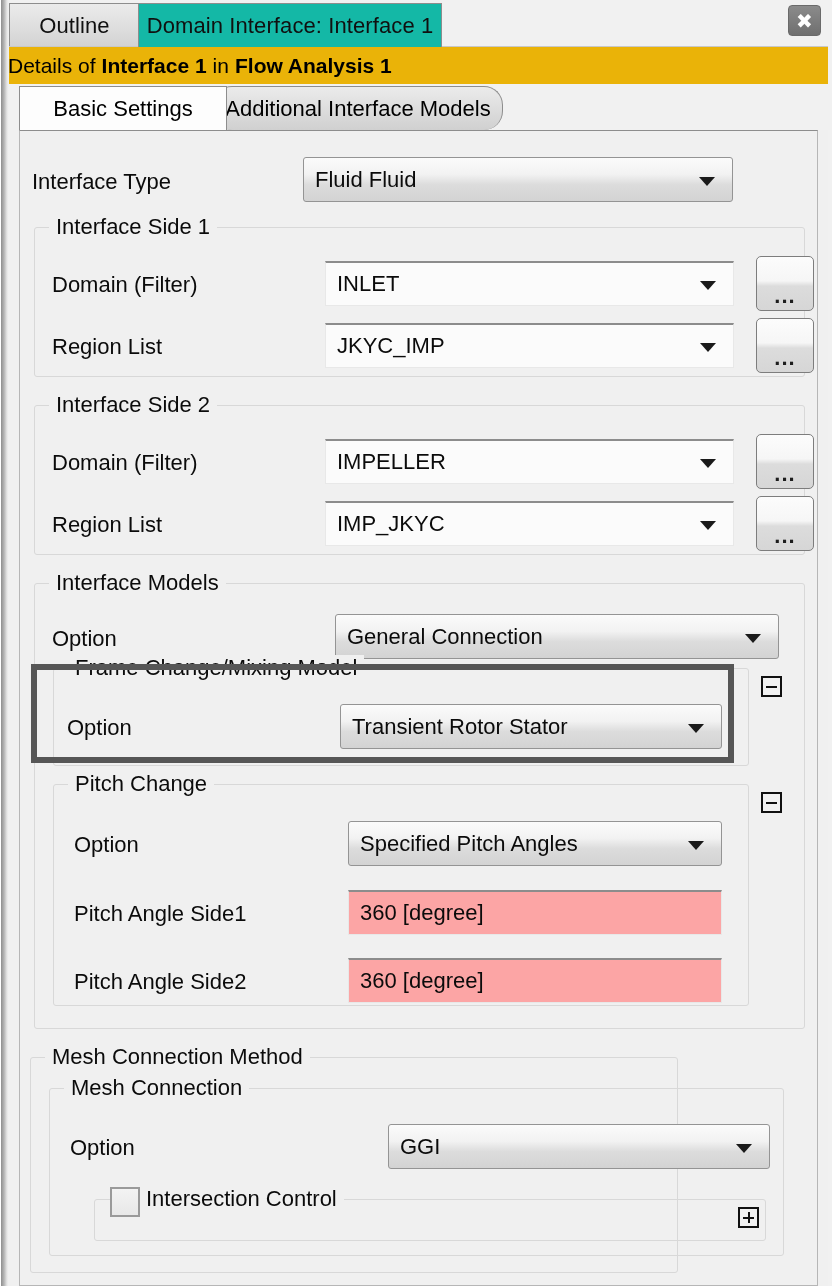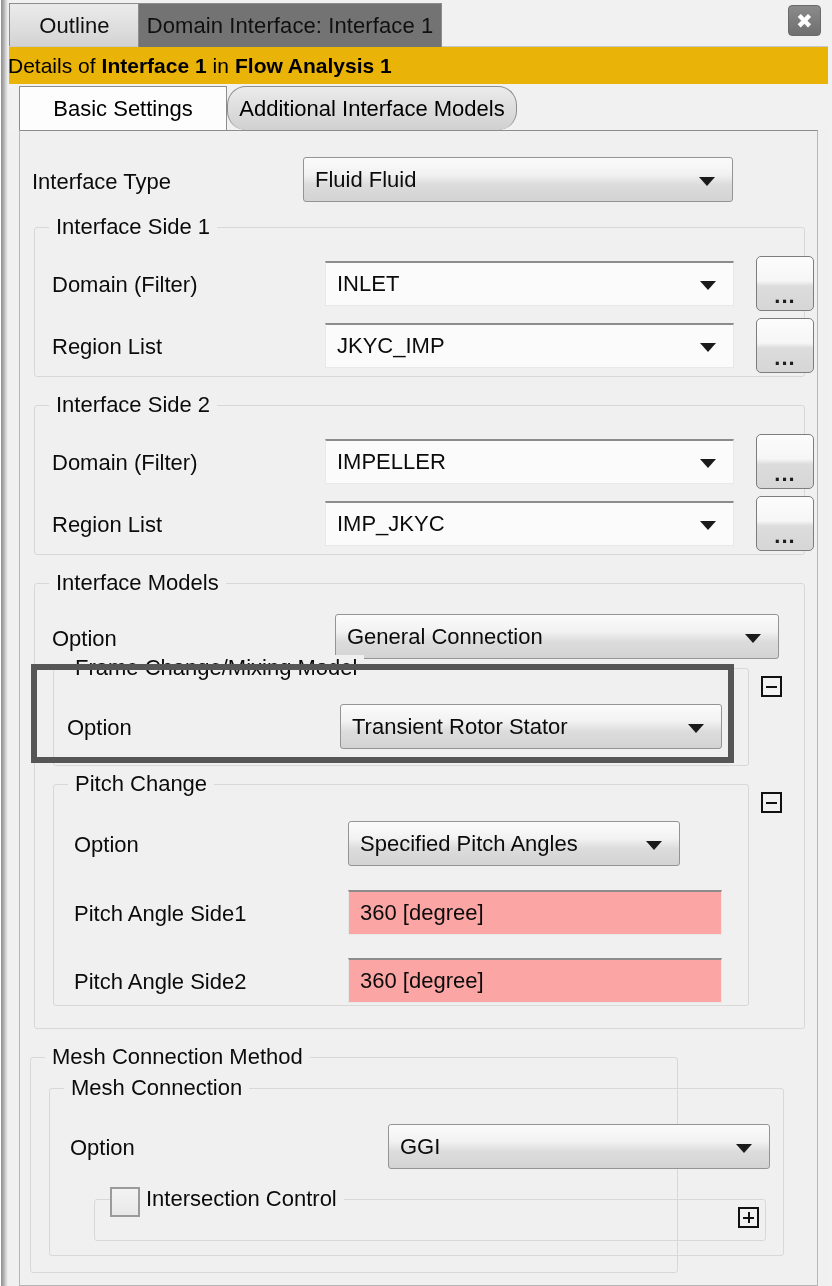--- a/index.html
+++ b/index.html
@@ -67,21 +67,21 @@
     letter-spacing: .1px;
     border: 1px solid #8d8d8d;
     border-bottom: none;
     white-space: nowrap;
   }
   .wtab.inactive {
     background: linear-gradient(180deg,#ebebeb 0%,#dedede 55%,#d2d2d2 100%);
     color: #101010;
   }
   .wtab.active {
-    background: #737373;
+    background: #14b8a6;
     color: #101010;
     z-index: 6;
   }
   #tab-outline  { left: 9px;  width: 131px; }
   #tab-domain   { left: 138px; width: 304px; }
 
   .close-btn {
     position: absolute;
     right: 11px; top: 5px;
     width: 31px; height: 29px;
@@ -129,21 +129,21 @@
     display: flex; align-items: center; justify-content: center;
     font-size: 22px;
     border: 1px solid #8d8d8d;
     border-bottom: none;
     white-space: nowrap;
     padding: 0 16px;
   }
   .itab.active   { background: #fdfdfd; z-index: 5; }
   .itab.inactive { background: linear-gradient(180deg,#ebebeb 0%,#dbdbdb 60%,#d0d0d0 100%); }
   #itab-basic      { left: 10px;  width: 208px; }
-  #itab-additional { left: 218px; width: 290px; border-radius: 19px; }
+  #itab-additional { left: 204px; width: 290px; border-radius: 19px; }
 
   
   .panel {
     position: relative;
     margin: 0 14px 0 19px;
     flex: 1 1 auto;
     background: #f0f0f0;
     border: 1px solid #b6b6b6;
     border-top: 1px solid #8d8d8d;
     box-sizing: border-box;
@@ -403,21 +403,21 @@
         <div class="combo-raised" style="position:absolute;left:286px;top:35px;width:382px;">
           <span>Transient Rotor Stator</span>
         </div>
       </div>
       <div class="expander" style="left:726px;top:92px;"></div>
 
       <div class="group" style="left:18px;top:200px;width:696px;height:222px;">
         <div class="group-title">Pitch Change</div>
 
         <div class="lbl" style="position:absolute;left:20px;top:47px;">Option</div>
-        <div class="combo-raised" style="position:absolute;left:294px;top:36px;width:332px;">
+        <div class="combo-raised" style="position:absolute;left:294px;top:36px;width:374px;">
           <span>Specified Pitch Angles</span>
         </div>
 
         <div class="lbl" style="position:absolute;left:20px;top:116px;">Pitch Angle Side1</div>
         <div class="txtfield" style="position:absolute;left:294px;top:105px;width:374px;">
           <span>360 [degree]</span>
         </div>
 
         <div class="lbl" style="position:absolute;left:20px;top:184px;">Pitch Angle Side2</div>
         <div class="txtfield" style="position:absolute;left:294px;top:173px;width:374px;">

